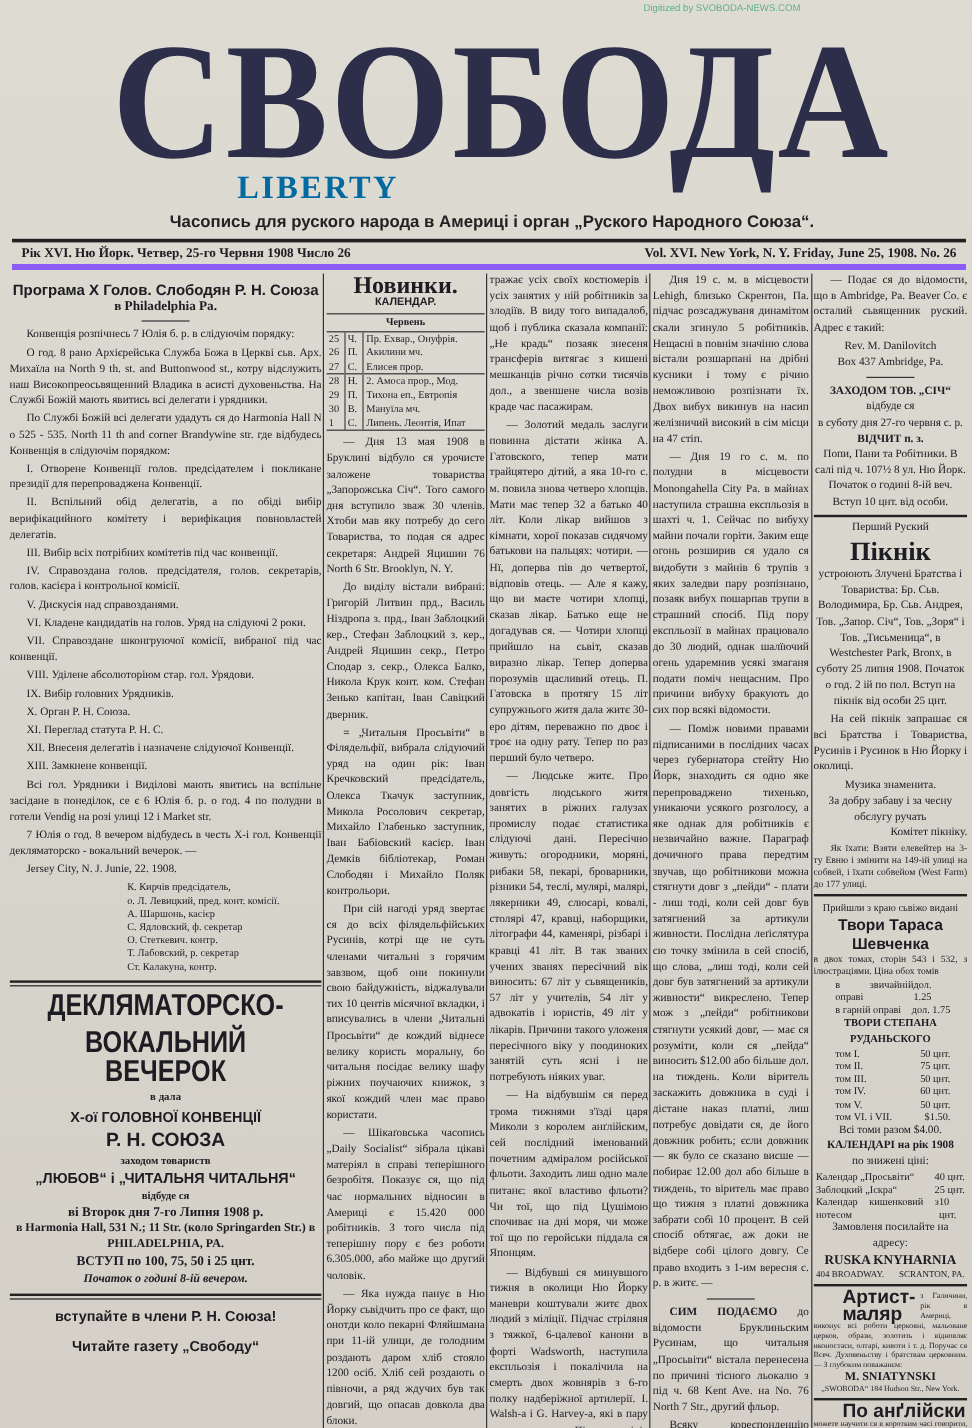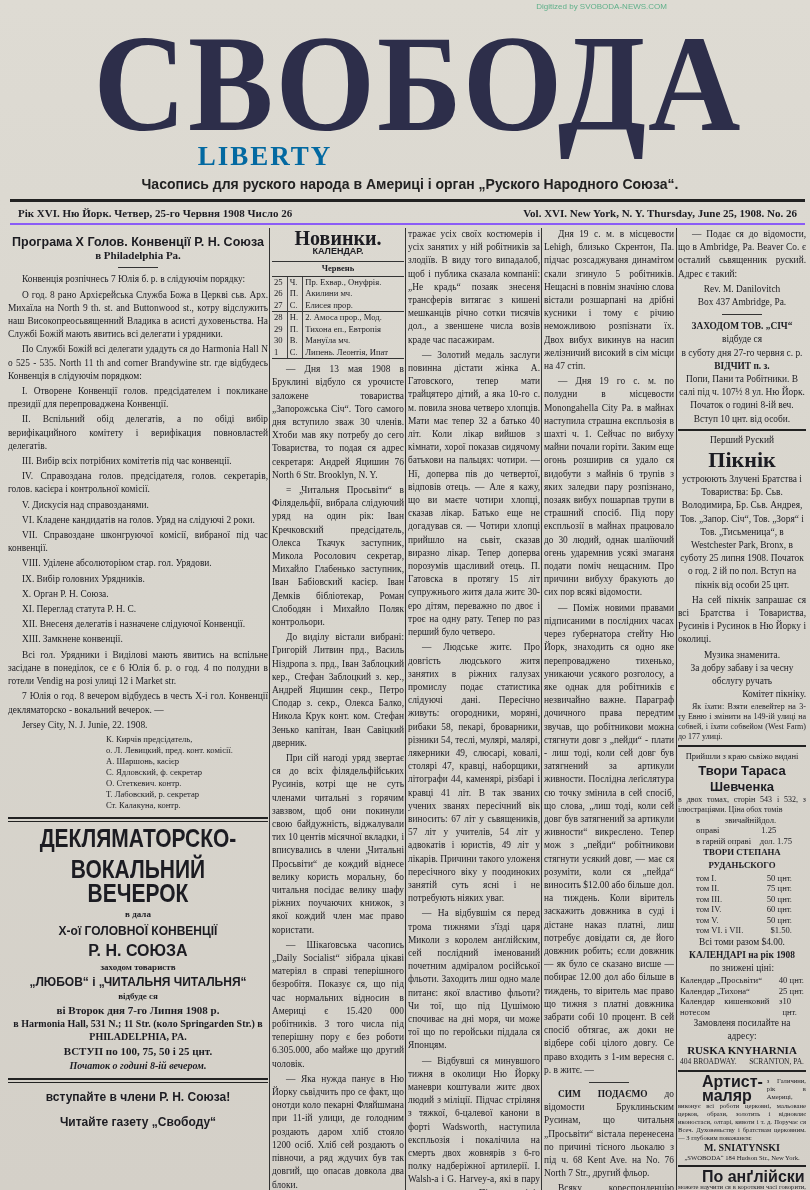--- a/index.html
+++ b/index.html
@@ -34,21 +34,21 @@
     font-weight: bold; font-size: 27px; letter-spacing: 2px; color: #0369a1;
     text-align: center;
   }
   .tagline {
     position: absolute; left: 60px; top: 168px; width: 700px;
     font-family: "Liberation Sans", sans-serif; font-weight: bold;
     font-size: 14px; text-align: center; color: #222;
   }
   .dateline {
     position: absolute; left: 10px; top: 199px; width: 795px; height: 26px;
-    border-top: 3px solid #222; border-bottom: 2px solid #8b5cf6;
+    border-top: 3px solid #222; border-bottom: 5px solid #8b5cf6;
     font-size: 11px; font-weight: bold;
     display: flex; justify-content: space-between; align-items: center;
     padding: 0 8px;
   }
   .col {
     position: absolute; top: 228px; height: 962px; overflow: hidden;
     font-size: 9.4px; line-height: 13.2px; text-align: justify;
   }
   .col p { text-indent: 14px; margin-bottom: 2px; }
   .vrule { position: absolute; top: 228px; width: 1px; height: 962px; background: #333; }
@@ -90,30 +90,30 @@
 <div class="watermark">Digitized by SVOBODA-NEWS.COM</div>
 
 <div class="masthead">
   <div class="title">СВОБОДА</div>
   <div class="subtitle-en">LIBERTY</div>
   <div class="tagline">Часопись для руского народа в Америці і орган „Руского Народного Союза“.</div>
 </div>
 
 <div class="dateline">
   <span>Рік XVI.   Ню Йорк. Четвер, 25-го Червня 1908   Число 26</span>
-  <span>Vol. XVI.  New York, N. Y. Thursday, June 25, 1908.  No. 26</span>
+  <span>Vol. XVI.  New York, N. Y. Friday, June 25, 1908.  No. 26</span>
 </div>
 
 <div class="vrule" style="left:269px"></div>
 <div class="vrule" style="left:405px"></div>
 <div class="vrule" style="left:541px"></div>
 <div class="vrule" style="left:676px"></div>
 
 <div class="col c1">
-  <div class="h-program">Програма X Голов. Конвенції Р. Н. Союза</div>
+  <div class="h-program">Програма X Голов. Слободян Р. Н. Союза</div>
   <div class="h-program-sub">в Philadelphia Pa.</div>
   <div class="short-rule"></div>
   <p>Конвенція розпічнесь 7 Юлія б. р. в слідуючім порядку:</p>
   <p>О год. 8 рано Архієрейська Служба Божа в Церкві сьв. Арх. Михаїла на North 9 th. st. and Buttonwood st., котру відслужить наш Високопреосьвященний Владика в асисті духовеньства. На Службі Божій мають явитись всі делегати і урядники.</p>
   <p>По Службі Божій всі делегати удадуть ся до Harmonia Hall N o 525 - 535. North 11 th and corner Brandywine str. где відбудесь Конвенція в слідуючім порядком:</p>
   <p class="list-item">I. Отворене Конвенції голов. предсідателем і покликане президії для перепроваджена Конвенції.</p>
   <p class="list-item">II. Вспільний обід делегатів, а по обіді вибір верифікацийного комітету і верифікация повновластей делегатів.</p>
   <p class="list-item">III. Вибір всіх потрібних комітетів під час конвенції.</p>
   <p class="list-item">IV. Справоздана голов. предсідателя, голов. секретарів, голов. касієра і контрольної комісії.</p>
   <p class="list-item">V. Дискусія над справозданями.</p>
@@ -195,22 +195,22 @@
         </tr>
     <tr>
           <td>1</td>
           <td>С.</td>
           <td>Липень. Леонтія, Ипат</td>
         </tr>
   </tbody>
     </table>
   <div class="cal-end"></div>
   <p>— Дня 13 мая 1908 в Бруклині відбуло ся урочисте заложене товариства „Запорожська Січ“. Того самого дня вступило зваж 30 членів. Хтоби мав яку потребу до сего Товариства, то подая ся адрес секретаря: Андрей Яцишин 76 North 6 Str. Brooklyn, N. Y.</p>
+  <p>До виділу вістали вибрані: Григорій Литвин прд., Василь Ніздропа з. прд., Іван Заблоцкий кер., Стефан Заблоцкий з. кер., Андрей Яцишин секр., Петро Сподар з. секр., Олекса Балко, Никола Крук конт. ком. Стефан Зенько капітан, Іван Савіцкий дверник.</p>
   <p>= „Читальня Просьвіти“ в Філядельфії, вибрала слідуючий уряд на один рік: Іван Кречковский предсідатель, Олекса Ткачук заступник, Микола Росолович секретар, Михайло Глабенько заступник, Іван Бабіовский касієр. Іван Демків бібліотекар, Роман Слободян і Михайло Поляк контрольори.</p>
-  <p>До виділу вістали вибрані: Григорій Литвин прд., Василь Ніздропа з. прд., Іван Заблоцкий кер., Стефан Заблоцкий з. кер., Андрей Яцишин секр., Петро Сподар з. секр., Олекса Балко, Никола Крук конт. ком. Стефан Зенько капітан, Іван Савіцкий дверник.</p>
   <p>При сій нагоді уряд звертає ся до всіх філядельфійських Русинів, котрі ще не суть членами читальні з горячим завзвом, щоб они покинули свою байдужність, віджалували тих 10 центів місячної вкладки, і вписувались в члени „Читальні Просьвіти“ де кождий віднесе велику користь моральну, бо читальня посідає велику шафу ріжних поучаючих книжок, з якої кождий член має право користати.</p>
   <p>— Шікаґовська часопись „Daily Socialist“ зібрала цікаві матеріял в справі теперішного безробітя. Показує ся, що під час нормальних відносин в Америці є 15.420 000 робітників. З того числа під теперішну пору є без роботи 6.305.000, або майже що другий чоловік.</p>
   <p>— Яка нужда панує в Ню Йорку сьвідчить про се факт, що онотди коло пекарні Фляйшмана при 11-ій улици, де голодним роздають даром хліб стояло 1200 осіб. Хліб сей роздають о півночи, а ряд ждучих був так довгий, що опасав довкола два блоки.</p>
 
 </div>
 
 <div class="col c3">
   <p style="text-indent:0">тражає усіх своїх костюмерів і усіх занятих у ній робітників за злодіїв. В виду того випадалоб, щоб і публика сказала компанії: „Не крадь“ позаяк знесеня трансферів витягає з кишені мешканців річно сотки тисячів дол., а звеншене числа возів краде час пасажирам.</p>
   <p>— Золотий медаль заслуги повинна дістати жінка А. Гатовского, тепер мати трайцятеро дітий, а яка 10-го с. м. повила знова четверо хлопців. Мати має тепер 32 а батько 40 літ. Коли лікар вийшов з кімнати, хорої показав сидячому батькови на пальцях: чотири. — Нї, доперва пів до четвертої, відповів отець. — Але я кажу, що ви маєте чотири хлопці, сказав лікар. Батько еще не догадував ся. — Чотири хлопці прийшло на сьвіт, сказав виразно лікар. Тепер доперва порозумів щасливий отець. П. Гатовска в протягу 15 літ супружнього житя дала житє 30-еро дітям, переважно по двоє і троє на одну рату. Тепер по раз перший було четверо.</p>
   <p>— Людське житє. Про довгість людського житя занятих в ріжних галузах промислу подає статистика слідуючі дані. Пересічно живуть: огородники, моряні, рибаки 58, пекарі, броварники, різники 54, теслі, мулярі, малярі, лякерники 49, слюсарі, ковалі, столярі 47, кравці, наборщики, літографи 44, каменярі, різбарі і кравці 41 літ. В так званих учених званях пересічний вік виносить: 67 літ у сьвящеників, 57 літ у учителів, 54 літ у адвокатів і юристів, 49 літ у лікарів. Причини такого уложеня пересічного віку у поодиноких занятій суть ясні і не потребують ніяких уваг.</p>
@@ -288,21 +288,21 @@
         <span>$1.50.</span>
       </div>
     <div class="center">Всі томи разом $4.00.</div>
     <div class="center bold">КАЛЕНДАРІ на рік 1908</div>
     <div class="center">по знижені ціні:</div>
     <div class="price-row" style="padding:0 2px">
         <span>Календар „Просьвіти“</span>
         <span>40 цнт.</span>
       </div>
     <div class="price-row" style="padding:0 2px">
-        <span>Календар „Тихона“</span>
+        <span>Заблоцкий „Іскра“</span>
         <span>25 цнт.</span>
       </div>
     <div class="price-row" style="padding:0 2px">
         <span>Календар кишенковий з нотесом</span>
         <span>10 цнт.</span>
       </div>
     <div class="center">Замовленя посилайте на адресу:</div>
     <div class="center bold" style="font-size:11px">RUSKA KNYHARNIA</div>
     <div class="price-row" style="padding:0 2px;font-size:7.5px">
         <span>404 BROADWAY.</span>

